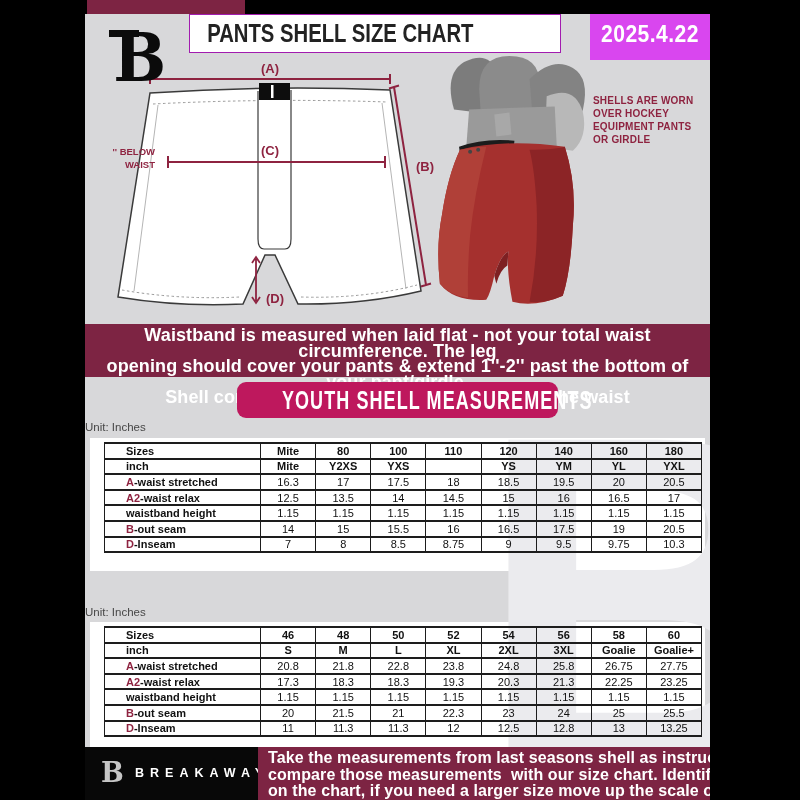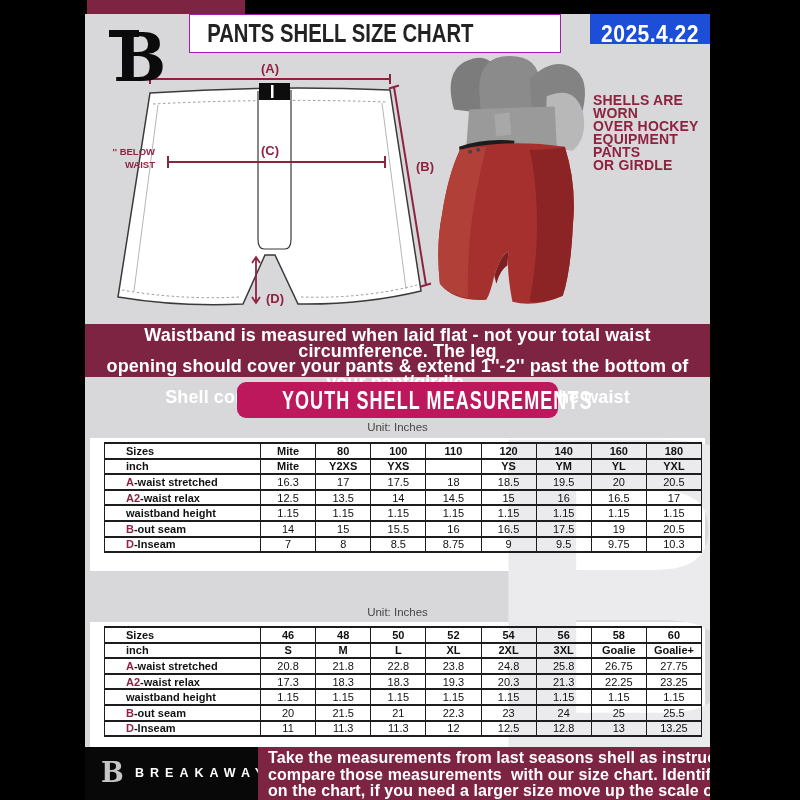--- a/index.html
+++ b/index.html
@@ -10,43 +10,43 @@
 
   
   .logo{position:absolute;left:26px;top:4px;width:56px;height:82px;z-index:3;}
   .logo .b{font-family:"DejaVu Serif","Liberation Serif",serif;font-weight:bold;font-size:68px;
            color:#0b0b0b;line-height:78px;display:block;transform:scaleX(.92);}
   .logo .bar{position:absolute;left:-2px;top:12px;width:30px;height:7px;background:#0b0b0b;}
   .title-box{position:absolute;left:104px;top:0;width:372px;height:39px;background:#fff;
              border:1px solid #a21caf;box-sizing:border-box;z-index:2;}
   .title-box span{display:block;line-height:37px;padding-left:22px;font-size:26px;font-weight:bold;
                   color:#222;transform:scaleX(.78);transform-origin:left center;white-space:nowrap;}
-  .date-box{position:absolute;left:505px;top:0;width:120px;height:30px;background:#1d4ed8;z-index:2;}
+  .date-box{position:absolute;left:505px;top:0;width:120px;height:46px;background:#d946ef;z-index:2;}
   .date-box span{display:block;text-align:center;line-height:39px;font-size:24px;font-weight:bold;
                  color:#fff;transform:scaleX(.88);letter-spacing:.5px;}
 
   
   .diagram{position:absolute;left:28px;top:48px;z-index:2;}
   .photo{position:absolute;left:348px;top:40px;z-index:2;}
-  .photo-note{position:absolute;left:508px;top:80px;width:112px;font-size:14px;font-weight:bold;
+  .photo-note{position:absolute;left:508px;top:80px;width:112px;font-size:10px;font-weight:bold;
               color:#8e2340;line-height:13px;white-space:pre-line;z-index:2;letter-spacing:.2px;}
 
   
   .notice{position:absolute;left:0;top:310px;width:625px;height:53px;background:#7d2443;z-index:2;}
   .notice span{display:block;padding-top:4px;text-align:center;color:#fff;font-size:18px;
                font-weight:bold;line-height:15.5px;white-space:pre-line;letter-spacing:.1px;}
 
   
   .sec-banner{position:absolute;left:152px;width:321px;height:36px;background:#be185d;
               border-radius:9px;z-index:2;}
   .sec-banner span{display:block;text-align:center;line-height:36px;color:#fff;font-size:25px;
                    font-weight:bold;letter-spacing:1.5px;transform:scaleX(.72);white-space:nowrap;}
   .banner-youth{top:368px;}
   .banner-adult{top:553px;}
-  .unit{position:absolute;left:0;width:625px;text-align:center;font-size:11.5px;color:#474747;z-index:2;}
+  .unit{position:absolute;left:0;width:625px;font-size:11.5px;color:#474747;z-index:2;}
   .unit-youth{top:407px;}
   .unit-adult{top:592px;}
 
   
   .white-bg{position:absolute;left:5px;width:615px;background:#fff;z-index:0;}
   .wbg1{top:424px;height:133px;}
   .wbg2{top:608px;height:129px;}
   .meas-table{position:absolute;left:19px;width:598px;border-collapse:collapse;table-layout:fixed;
               background:transparent;z-index:2;}
   .t-youth{top:428px;}

